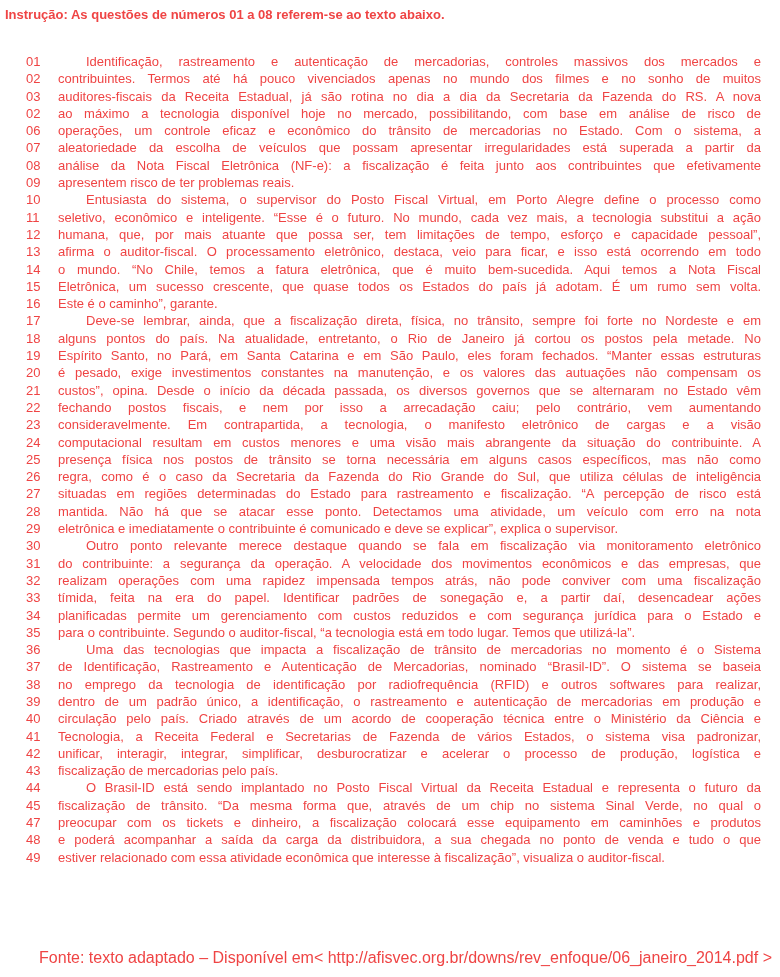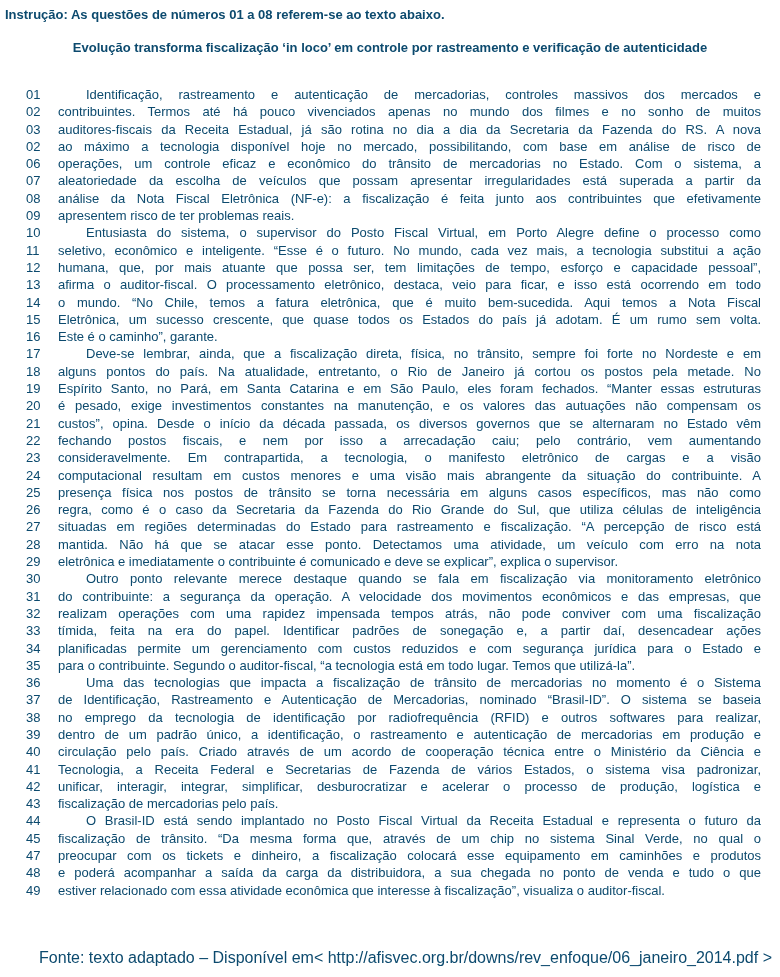--- a/index.html
+++ b/index.html
@@ -2,21 +2,21 @@
 <html lang="pt-BR"><head>
 <meta charset="utf-8">
 <style>
   html, body { margin: 0; padding: 0; background: #ffffff; }
   .page {
     position: relative;
     width: 780px;
     height: 977px;
     background: #ffffff;
     font-family: "Liberation Sans", "DejaVu Sans", sans-serif;
-    color: #0c4a6e;
+    color: #ef4444;
     overflow: hidden;
     box-sizing: border-box;
   }
   .instruction {
     font-weight: bold;
     font-size: 13px;
     line-height: 16px;
     padding: 7px 6px 0 5px;
   }
   .doc-title {
@@ -56,21 +56,20 @@
     font-size: 16px;
     line-height: 13px;
   }
 </style>
 </head>
 <body>
 
 <div class="page">
   <div class="instruction">Instrução: As questões de números 01 a 08 referem-se ao texto abaixo.</div>
 
-  <div class="doc-title">Evolução transforma fiscalização ‘in loco’ em controle por rastreamento e verificação de autenticidade</div>
 
   <div class="text-body" id="text-body">
       <div class="line indent">
         <span class="num">01</span>
         <span class="txt">Identificação, rastreamento e autenticação de mercadorias, controles massivos dos mercados e</span>
       </div>
       <div class="line">
         <span class="num">02</span>
         <span class="txt">contribuintes. Termos até há pouco vivenciados apenas no mundo dos filmes e no sonho de muitos</span>
       </div>

